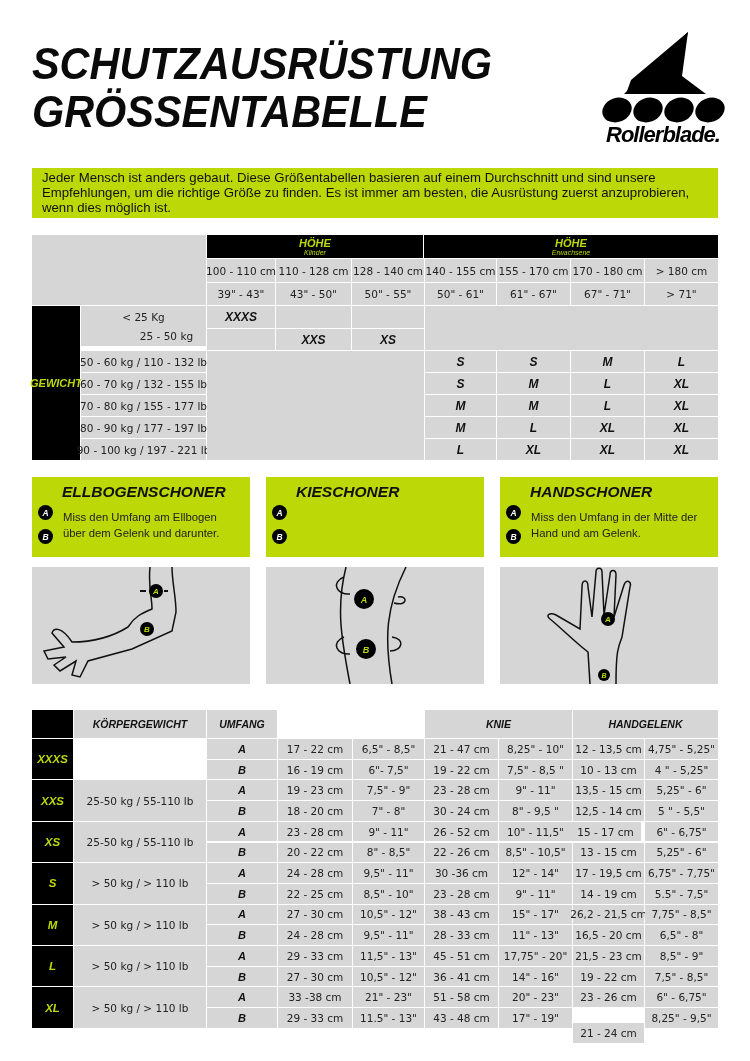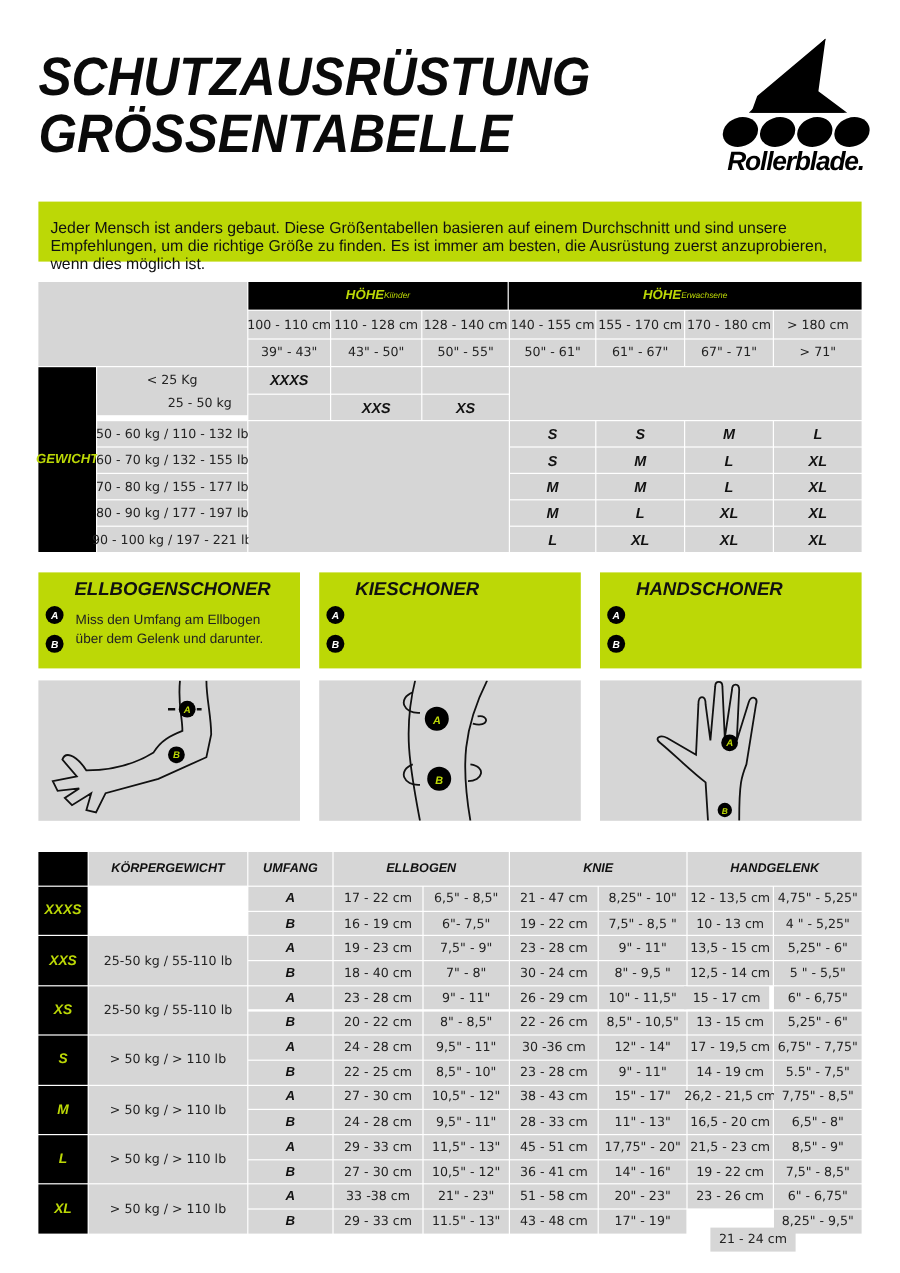--- a/index.html
+++ b/index.html
@@ -1,29 +1,29 @@
 <!DOCTYPE html>
 <html><head>
 <meta charset="utf-8">
 <style>
   * { box-sizing: border-box; margin: 0; padding: 0; }
   body { width: 750px; height: 1061px; background: #fff; font-family: "DejaVu Sans", sans-serif; position: relative; overflow: hidden; color: #111; }
   .title { position: absolute; left: 32px; top: 40px; font-family: "Liberation Sans", sans-serif; font-weight: bold; font-style: italic; font-size: 45px; line-height: 48px; letter-spacing: 0px; transform: scaleX(0.92); transform-origin: left top; color: #0a0a0a; }
   .title div { white-space: nowrap; }
   .logo { position: absolute; left: 596px; top: 32px; width: 134px; height: 116px; }
   .logo-text { position: absolute; left: 0; bottom: 0; width: 134px; text-align: center; font-family: "Liberation Sans", sans-serif; font-weight: bold; font-style: italic; font-size: 22px; letter-spacing: -1px; color: #000; margin-top: 32px; }
-  .intro { position: absolute; left: 32px; top: 168px; width: 686px; height: 50px; background: #bcd806; padding: 15px 10px; font-family: "Liberation Sans", sans-serif; font-size: 13.2px; line-height: 14.8px; color: #111; }
+  .intro { position: absolute; left: 32px; top: 168px; width: 686px; height: 50px; background: #bcd806; padding: 3px 10px; font-family: "Liberation Sans", sans-serif; font-size: 13.2px; line-height: 14.8px; color: #111; }
 
   
   .t1 { position: absolute; left: 32px; top: 235px; width: 686px; }
   .cell { position: absolute; display: flex; align-items: center; justify-content: center; font-size: 10.5px; color: #222; white-space: nowrap; }
   .g { background: #d6d6d6; }
   .blk { background: #000; }
   .bold-i { font-family: "Liberation Sans", sans-serif; font-weight: bold; font-style: italic; font-size: 12px; color: #111; }
-  .hdr { flex-direction: row; line-height: 1; }
+  .hdr { flex-direction: column; line-height: 1; }
   .hdr .h1 { font-family: "Liberation Sans", sans-serif; font-weight: bold; font-style: italic; font-size: 11px; color: #bcd806; }
   .hdr .h2 { font-family: "Liberation Sans", sans-serif; font-style: italic; font-size: 7px; color: #bcd806; }
   .gewicht { color: #bcd806; font-family: "Liberation Sans", sans-serif; font-weight: bold; font-style: italic; font-size: 11px; }
 
   
   .card { position: absolute; top: 477px; width: 218px; height: 80px; background: #bcd806; }
   .card-title { position: absolute; left: 30px; top: 6px; font-family: "Liberation Sans", sans-serif; font-weight: bold; font-style: italic; font-size: 15.5px; color: #111; }
   .card-text { position: absolute; left: 31px; top: 33px; font-family: "Liberation Sans", sans-serif; font-size: 11.3px; line-height: 15.5px; color: #222; }
   .badge { position: absolute; width: 15px; height: 15px; border-radius: 50%; background: #000; color: #fff; font-family: "Liberation Sans", sans-serif; font-weight: bold; font-style: italic; font-size: 8.5px; display: flex; align-items: center; justify-content: center; }
   .illus { position: absolute; top: 567px; width: 218px; height: 117px; background: #d6d6d6; overflow: hidden; }
@@ -130,20 +130,24 @@
     </div>
     <div class="card" style="left: 266px;">
       <div class="card-title">KIESCHONER</div>
       <div class="badge" style="left:6px;top:28px;">A</div>
       <div class="badge" style="left:6px;top:52px;">B</div>
     </div>
     <div class="card" style="left: 500px;">
       <div class="card-title">HANDSCHONER</div>
       <div class="badge" style="left:6px;top:28px;">A</div>
       <div class="badge" style="left:6px;top:52px;">B</div>
+      <div class="card-text">
+        <div>Miss den Umfang in der Mitte der</div>
+        <div>Hand und am Gelenk.</div>
+      </div>
     </div>
   </div>
 
 <div class="illus" style="left:32px;">
   <svg width="218" height="117" viewBox="0 0 218 117">
     <path d="M118 0 C116 20 120 30 120 42 C110 46 102 50 96 60 C80 70 60 75 40 75 C30 60 22 60 20 66 L32 80 L12 84 L16 92 L34 90 L22 98 L28 104 L44 94 L40 108 L48 110 L56 94 L100 82 L140 64 L144 45 C144 30 140 15 140 0" fill="none" stroke="#111" stroke-width="1.5"></path>
     <circle cx="124" cy="24" r="7" fill="#000"></circle>
       <text x="124" y="27" font-size="8" fill="#bcd806" text-anchor="middle" font-style="italic" font-weight="bold" font-family="Liberation Sans, sans-serif">A</text>
     <circle cx="115" cy="62" r="7" fill="#000"></circle>
       <text x="115" y="65" font-size="8" fill="#bcd806" text-anchor="middle" font-style="italic" font-weight="bold" font-family="Liberation Sans, sans-serif">B</text>
@@ -167,21 +171,20 @@
       <text x="108" y="55" font-size="8" fill="#bcd806" text-anchor="middle" font-style="italic" font-weight="bold" font-family="Liberation Sans, sans-serif">A</text>
     <circle cx="104" cy="108" r="6" fill="#000"></circle>
       <text x="104" y="111" font-size="7" fill="#bcd806" text-anchor="middle" font-style="italic" font-weight="bold" font-family="Liberation Sans, sans-serif">B</text>
   </svg>
 </div>
 
 <div class="t2" id="t2">
     <div class="cell blk" style="left: 0px; top: 0px; width: 41px; height: 28px;"></div>
     <div class="cell g th2" style="left: 42px; top: 0px; width: 132px; height: 28px;">KÖRPERGEWICHT</div>
     <div class="cell g th2" style="left: 175px; top: 0px; width: 70px; height: 28px;">UMFANG</div>
-    <div class="cell g th2" style="left: 246px; top: 0px; width: 146px; height: 28px;">ELLBOGEN</div>
     <div class="cell g th2" style="left: 393px; top: 0px; width: 147px; height: 28px;">KNIE</div>
     <div class="cell g th2" style="left: 541px; top: 0px; width: 145px; height: 28px;">HANDGELENK</div>
     <div class="cell blk size-lbl" style="left: 0px; top: 29px; width: 41px; height: 40.4px;">XXXS</div>
     <div class="cell g ab" style="left: 175px; top: 29px; width: 70px; height: 19.7px;">A</div>
     <div class="cell g" style="left: 246px; top: 29px; width: 74px; height: 19.7px;">17 - 22 cm</div>
     <div class="cell g" style="left: 321px; top: 29px; width: 71px; height: 19.7px;">6,5" - 8,5"</div>
     <div class="cell g" style="left: 393px; top: 29px; width: 73px; height: 19.7px;">21 - 47 cm</div>
     <div class="cell g" style="left: 467px; top: 29px; width: 73px; height: 19.7px;">8,25" - 10"</div>
     <div class="cell g" style="left: 541px; top: 29px; width: 71px; height: 19.7px;">12 - 13,5 cm</div>
     <div class="cell g" style="left: 613px; top: 29px; width: 73px; height: 19.7px;">4,75" - 5,25"</div>
@@ -195,32 +198,32 @@
     <div class="cell blk size-lbl" style="left: 0px; top: 70.4px; width: 41px; height: 40.4px;">XXS</div>
     <div class="cell g" style="left: 42px; top: 70.4px; width: 132px; height: 40.4px;">25-50 kg / 55-110 lb</div>
     <div class="cell g ab" style="left: 175px; top: 70.4px; width: 70px; height: 19.7px;">A</div>
     <div class="cell g" style="left: 246px; top: 70.4px; width: 74px; height: 19.7px;">19 - 23 cm</div>
     <div class="cell g" style="left: 321px; top: 70.4px; width: 71px; height: 19.7px;">7,5" - 9"</div>
     <div class="cell g" style="left: 393px; top: 70.4px; width: 73px; height: 19.7px;">23 - 28 cm</div>
     <div class="cell g" style="left: 467px; top: 70.4px; width: 73px; height: 19.7px;">9" - 11"</div>
     <div class="cell g" style="left: 541px; top: 70.4px; width: 71px; height: 19.7px;">13,5 - 15 cm</div>
     <div class="cell g" style="left: 613px; top: 70.4px; width: 73px; height: 19.7px;">5,25" - 6"</div>
     <div class="cell g ab" style="left: 175px; top: 91.1px; width: 70px; height: 19.7px;">B</div>
-    <div class="cell g" style="left: 246px; top: 91.1px; width: 74px; height: 19.7px;">18 - 40 cm</div>
+    <div class="cell g" style="left: 246px; top: 91.1px; width: 74px; height: 19.7px;">18 - 20 cm</div>
     <div class="cell g" style="left: 321px; top: 91.1px; width: 71px; height: 19.7px;">7" - 8"</div>
     <div class="cell g" style="left: 393px; top: 91.1px; width: 73px; height: 19.7px;">30 - 24 cm</div>
     <div class="cell g" style="left: 467px; top: 91.1px; width: 73px; height: 19.7px;">8" - 9,5 "</div>
     <div class="cell g" style="left: 541px; top: 91.1px; width: 71px; height: 19.7px;">12,5 - 14 cm</div>
     <div class="cell g" style="left: 613px; top: 91.1px; width: 73px; height: 19.7px;">5 " -  5,5"</div>
     <div class="cell blk size-lbl" style="left: 0px; top: 111.8px; width: 41px; height: 40.4px;">XS</div>
     <div class="cell g" style="left: 42px; top: 111.8px; width: 132px; height: 40.4px;">25-50 kg / 55-110 lb</div>
     <div class="cell g ab" style="left: 175px; top: 111.8px; width: 70px; height: 19.7px;">A</div>
     <div class="cell g" style="left: 246px; top: 111.8px; width: 74px; height: 19.7px;">23 - 28 cm</div>
     <div class="cell g" style="left: 321px; top: 111.8px; width: 71px; height: 19.7px;">9" - 11"</div>
-    <div class="cell g" style="left: 393px; top: 111.8px; width: 73px; height: 19.7px;">26 - 29 cm</div>
+    <div class="cell g" style="left: 393px; top: 111.8px; width: 73px; height: 19.7px;">26 - 52 cm</div>
     <div class="cell g" style="left: 467px; top: 111.8px; width: 73px; height: 19.7px;">10" - 11,5"</div>
     <div class="cell g" style="left: 538px; top: 111.8px; width: 71px; height: 19.7px;">15 - 17 cm</div>
     <div class="cell g" style="left: 613px; top: 111.8px; width: 73px; height: 19.7px;">6" - 6,75"</div>
     <div class="cell g ab" style="left: 175px; top: 132.5px; width: 70px; height: 19.7px;">B</div>
     <div class="cell g" style="left: 246px; top: 132.5px; width: 74px; height: 19.7px;">20 - 22 cm</div>
     <div class="cell g" style="left: 321px; top: 132.5px; width: 71px; height: 19.7px;">8" - 8,5"</div>
     <div class="cell g" style="left: 393px; top: 132.5px; width: 73px; height: 19.7px;">22 - 26 cm</div>
     <div class="cell g" style="left: 467px; top: 132.5px; width: 73px; height: 19.7px;">8,5" - 10,5"</div>
     <div class="cell g" style="left: 541px; top: 132.5px; width: 71px; height: 19.7px;">13 - 15 cm</div>
     <div class="cell g" style="left: 613px; top: 132.5px; width: 73px; height: 19.7px;">5,25" -  6"</div>
@@ -279,15 +282,15 @@
     <div class="cell g" style="left: 321px; top: 277.4px; width: 71px; height: 19.7px;">21" - 23"</div>
     <div class="cell g" style="left: 393px; top: 277.4px; width: 73px; height: 19.7px;">51 - 58 cm</div>
     <div class="cell g" style="left: 467px; top: 277.4px; width: 73px; height: 19.7px;">20" - 23"</div>
     <div class="cell g" style="left: 541px; top: 277.4px; width: 71px; height: 19.7px;">23 - 26 cm</div>
     <div class="cell g" style="left: 613px; top: 277.4px; width: 73px; height: 19.7px;">6" - 6,75"</div>
     <div class="cell g ab" style="left: 175px; top: 298.1px; width: 70px; height: 19.7px;">B</div>
     <div class="cell g" style="left: 246px; top: 298.1px; width: 74px; height: 19.7px;">29 - 33 cm</div>
     <div class="cell g" style="left: 321px; top: 298.1px; width: 71px; height: 19.7px;">11.5" - 13"</div>
     <div class="cell g" style="left: 393px; top: 298.1px; width: 73px; height: 19.7px;">43 - 48 cm</div>
     <div class="cell g" style="left: 467px; top: 298.1px; width: 73px; height: 19.7px;">17" - 19"</div>
-    <div class="cell g" style="left: 541px; top: 313px; width: 71px; height: 19.7px; margin-left: 19px;">21 - 24 cm</div>
+    <div class="cell g" style="left: 541px; top: 313px; width: 71px; height: 19.7px;">21 - 24 cm</div>
     <div class="cell g" style="left: 613px; top: 298.1px; width: 73px; height: 19.7px;">8,25" - 9,5"</div>
   </div>
 
 </body></html>

